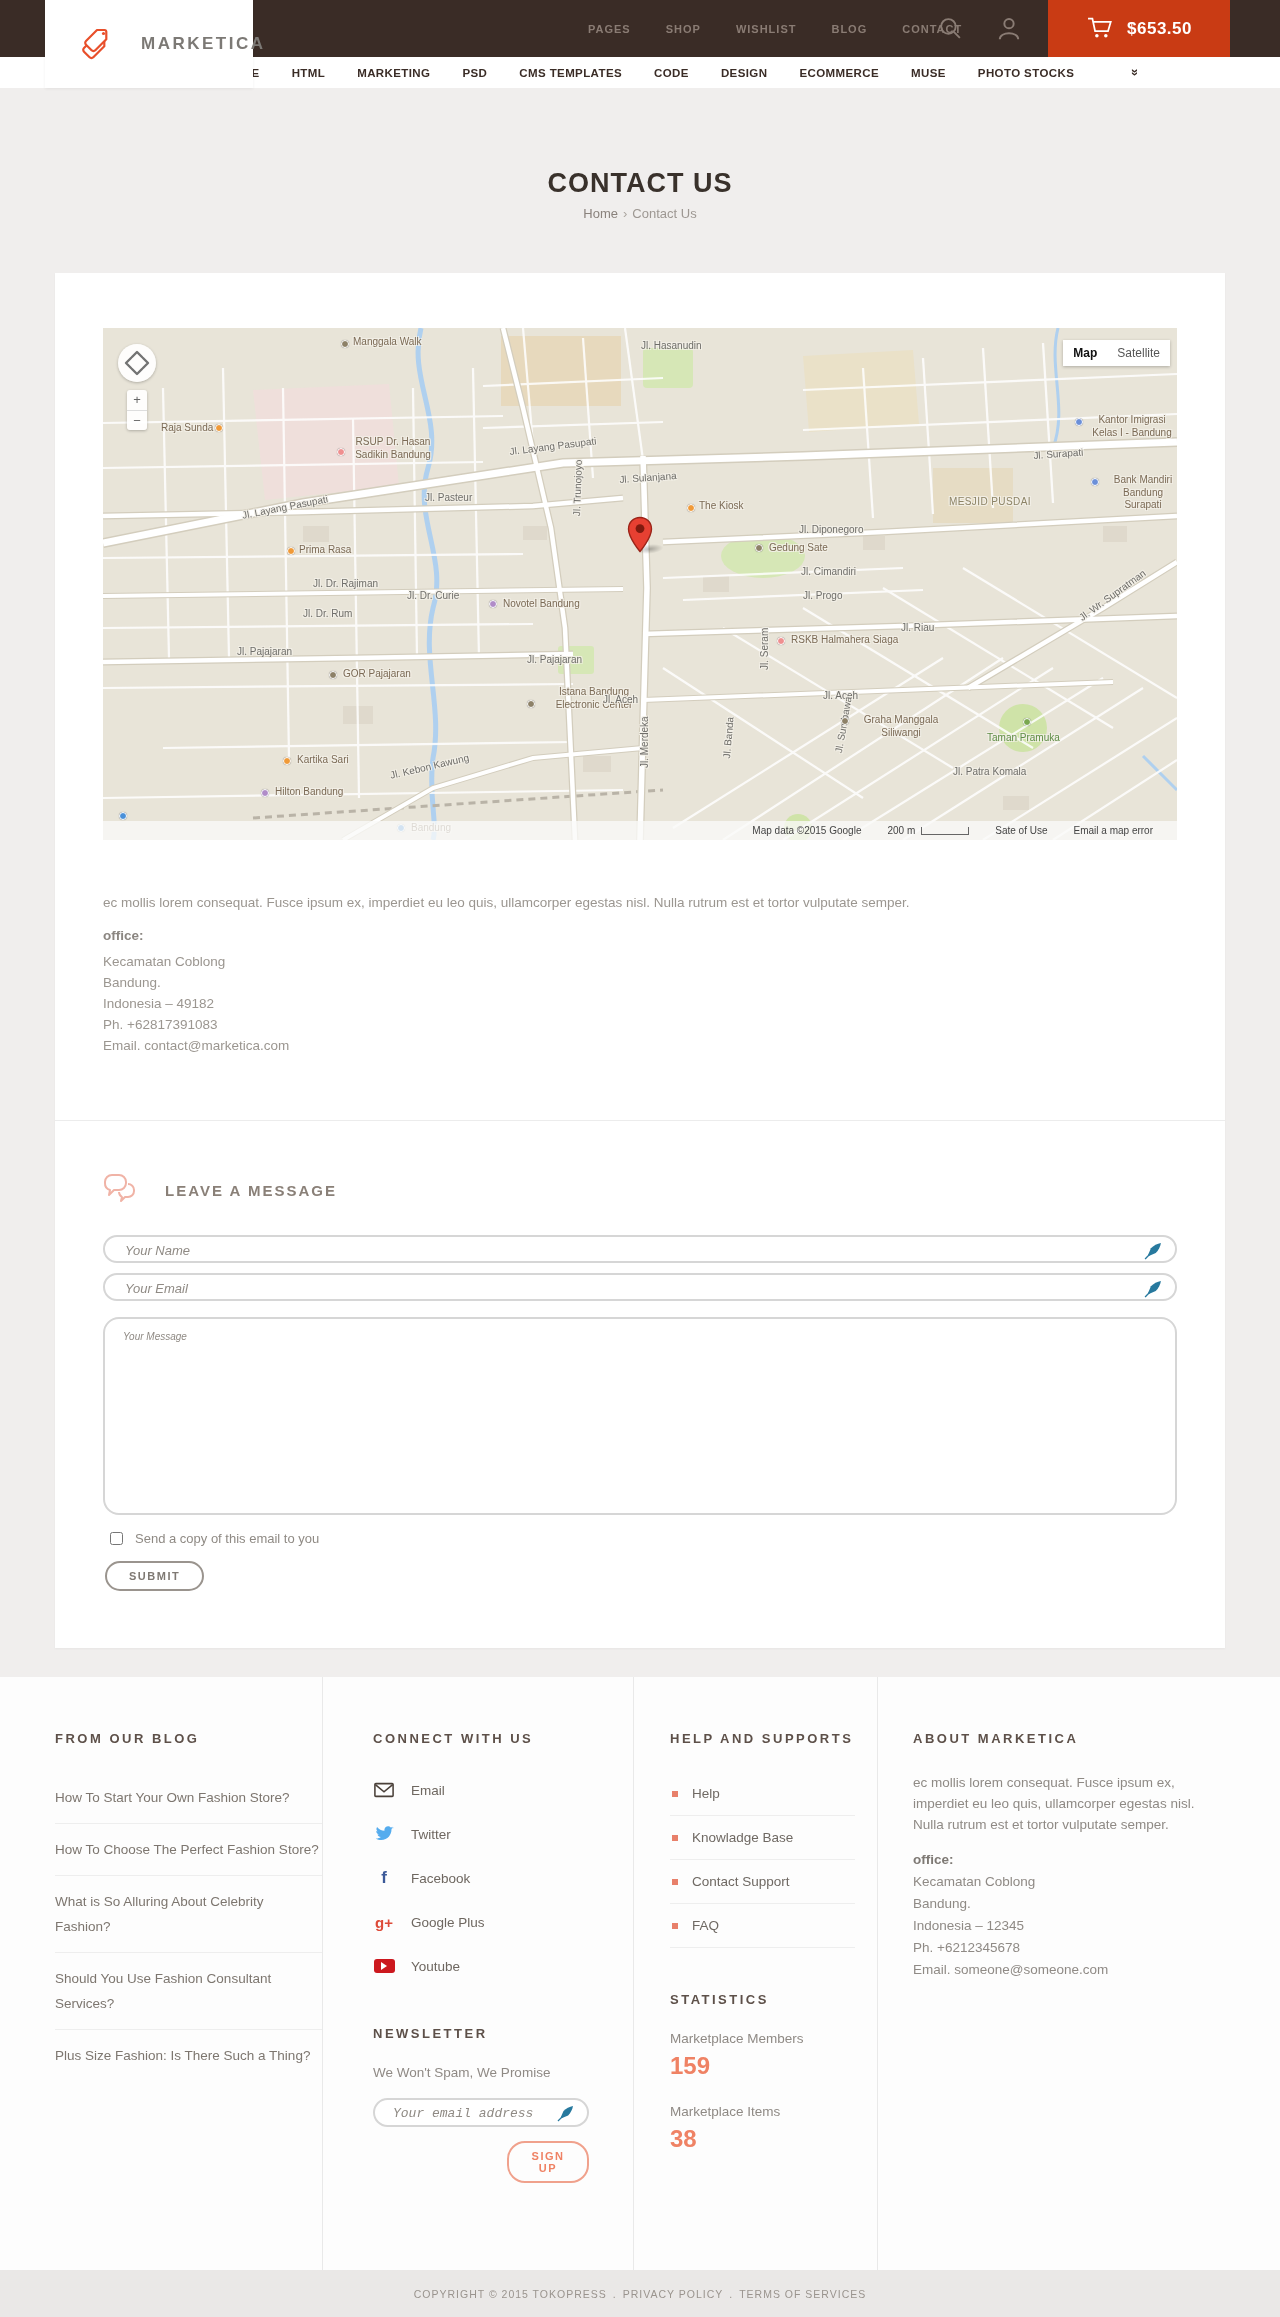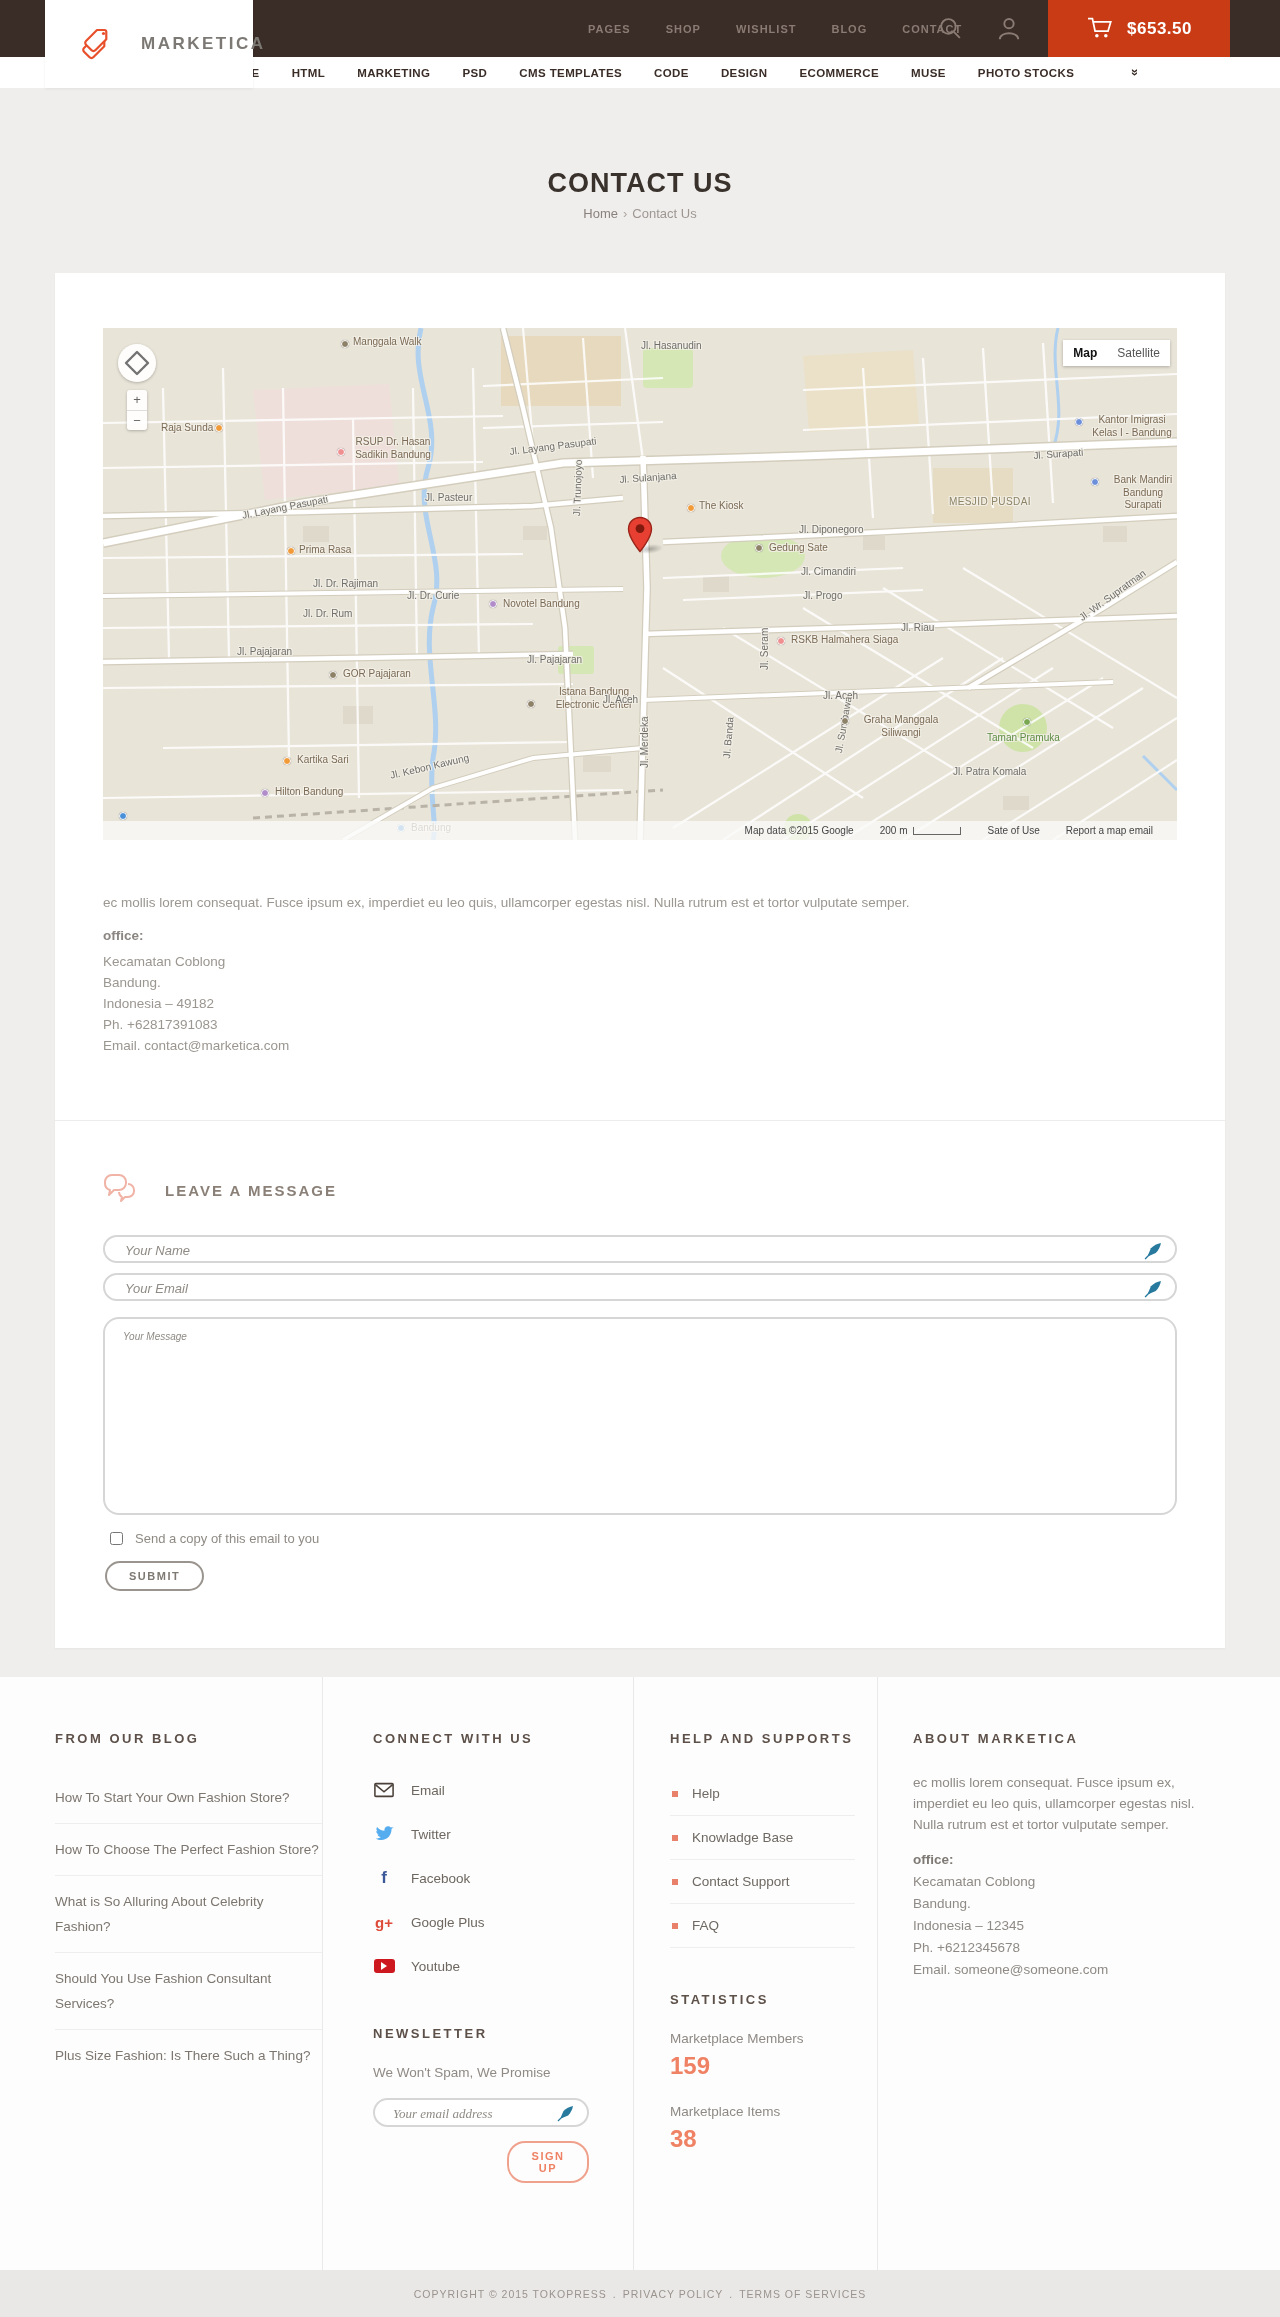--- a/index.html
+++ b/index.html
@@ -86,21 +86,21 @@
   .social-list{margin-top:22px;}
   .social-list a{display:flex;align-items:center;gap:16px;height:44px;font-size:13.5px;color:#6e6760;text-decoration:none;}
   .sicon{width:22px;display:inline-flex;justify-content:center;align-items:center;}
   .fb-f{color:#3b5998;font-weight:700;font-size:17px;}
   .gp{color:#dd4b39;font-weight:700;font-size:15px;}
   .yt{width:21px;height:14px;background:#cc181e;border-radius:3px;display:inline-flex;align-items:center;justify-content:center;}
   .yt i{display:block;width:0;height:0;border-left:6px solid #fff;border-top:4px solid transparent;border-bottom:4px solid transparent;}
   .nl-head{margin-top:38px !important;}
   .nl-tag{margin-top:24px;font-size:13.5px;color:#8f8a85;}
   .nl-pill{position:relative;margin-top:18px;width:216px;height:29px;box-sizing:border-box;border:2px solid #d6d6d6;border-radius:20px;background:#fff;}
-  .nl-pill input{position:absolute;left:16px;top:1px;width:160px;height:23px;border:none;outline:none;background:transparent;font-family:Liberation Serif, serif;font-size:13px;font-style:italic;color:#6d6863;}
+  .nl-pill input{position:absolute;left:16px;top:1px;width:160px;height:23px;border:none;outline:none;background:transparent;font-family:Liberation Mono, monospace;font-size:13px;font-style:italic;color:#6d6863;}
   .signup-btn{display:block;margin:14px 0 0 134px;background:#fdfdfd;border:2px solid #f0a18c;border-radius:18px;padding:7px 17px;font-family:"Liberation Sans",sans-serif;font-size:11px;font-weight:700;letter-spacing:1.5px;color:#ef8264;cursor:pointer;}
   .help-list{margin-top:26px;}
   .help-list a{display:flex;align-items:center;gap:14px;padding:14px 2px;border-bottom:1px solid #eee;font-size:13.5px;color:#6f6963;text-decoration:none;}
   .bullet{width:6px;height:6px;background:#e8806a;display:inline-block;}
   .stats-head{margin-top:44px !important;}
   .stat-label{margin-top:24px;font-size:13.5px;color:#8f8a85;}
   .stat-value{margin-top:6px;font-size:24px;font-weight:700;color:#ef8264;}
   .about-text{margin-top:26px;font-size:13.5px;color:#8f8a85;line-height:21px;}
   .about-office{margin-top:14px;font-size:13.5px;color:#8f8a85;line-height:22px;}
   .about-office b{color:#7e7974;}
@@ -371,21 +371,21 @@
         <span class="mt sel">Map</span>
         <span class="mt">Satellite</span>
       </div>
       <div class="attrib">
         <span>Map data ©2015 Google</span>
         <span class="scale">
           <span>200 m</span>
           <span class="scalebar"></span>
         </span>
         <a href="#">Sate of Use</a>
-        <a href="#">Report a map email</a>
+        <a href="#">Email a map error</a>
       </div>
     </div>
 
     <div class="intro-text">ec mollis lorem consequat. Fusce ipsum ex, imperdiet eu leo quis, ullamcorper egestas nisl. Nulla rutrum est et tortor vulputate semper.</div>
     <div class="office-label">office:</div>
     <div class="office-lines">
       <div>Kecamatan Coblong</div>
       <div>Bandung.</div>
       <div>Indonesia – 49182</div>
       <div>Ph. +62817391083</div>

